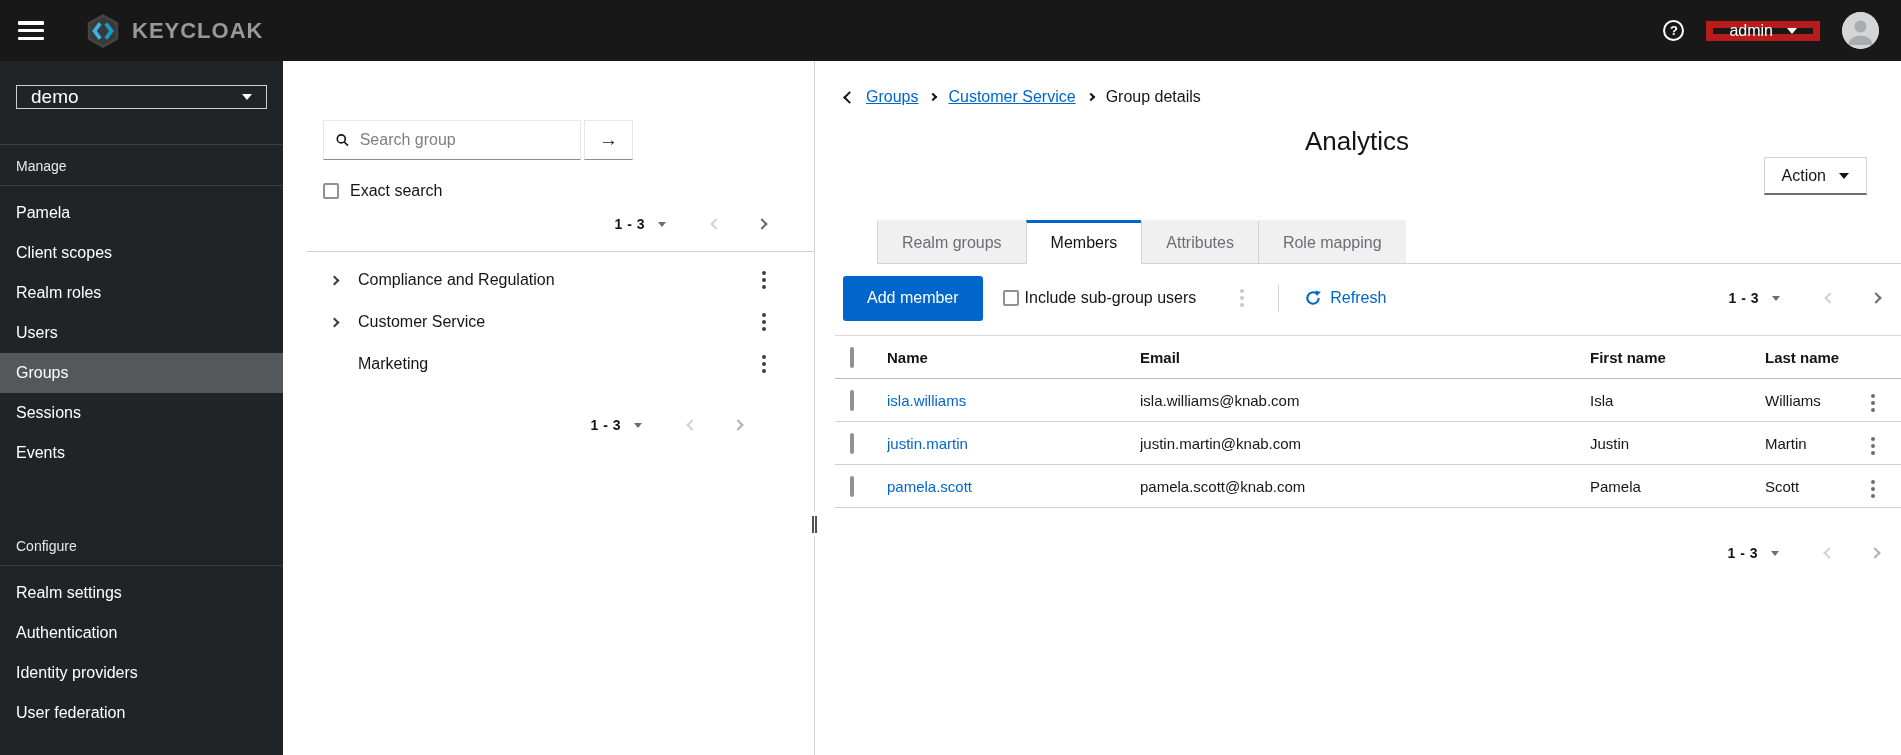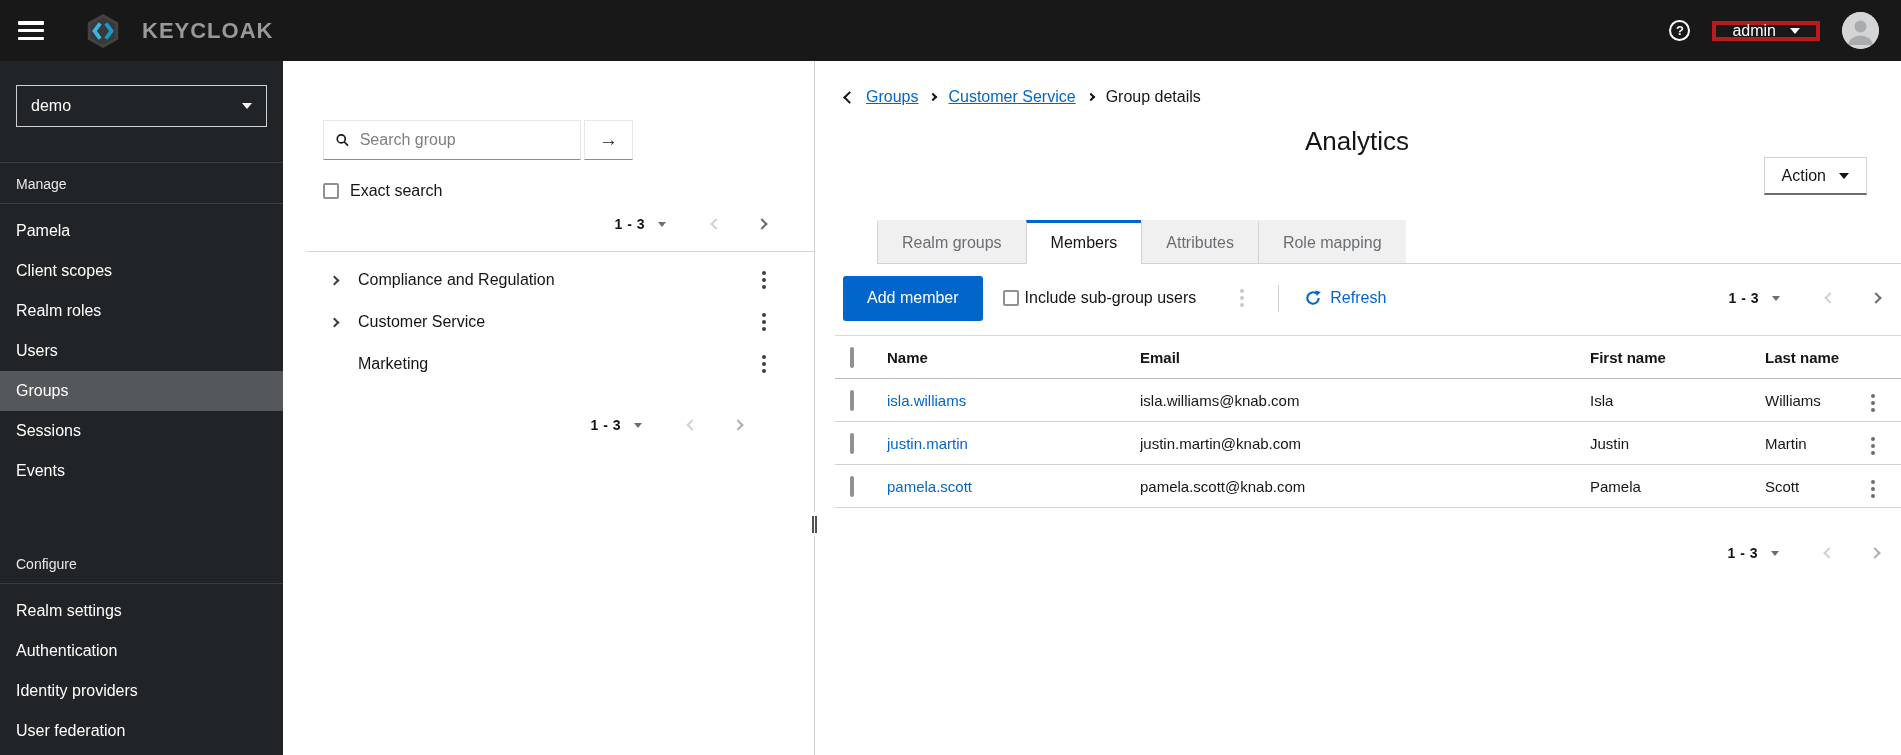--- a/index.html
+++ b/index.html
@@ -7,39 +7,39 @@
   .app {
     width:1901px; height:755px; position:relative; overflow:hidden;
     background:#fff; color:#151515;
     font-family:"Liberation Sans", sans-serif; font-size:16px;
   }
 
   
   .masthead { height:61px; background:#181818; display:flex; align-items:center; padding:0 22px 0 18px; }
   .burger { width:26px; height:19px; display:flex; flex-direction:column; justify-content:space-between; cursor:pointer; }
   .burger i { display:block; height:3.5px; background:#fff; border-radius:1px; }
-  .brand { display:flex; align-items:center; margin-left:38px; gap:18px;justify-content:flex-end; }
+  .brand { display:flex; align-items:center; margin-left:38px; gap:8px;justify-content:flex-end; }
   .brand-text { font-size:22px; font-weight:700; color:#97999c; letter-spacing:1px; }
   .mast-right { margin-left:auto; display:flex; align-items:center; gap:22px; }
   .help-icon { width:21px; height:21px; border:2px solid #fff; border-radius:50%; color:#fff;
     font-size:13px; font-weight:700; display:flex; align-items:center; justify-content:center; cursor:pointer; }
-  .user-menu { border:4px solid #b91c1c; padding:0 16px; height:20px; display:flex; align-items:center; gap:14px;
+  .user-menu { border:7px solid #b91c1c; padding:0 16px; height:20px; display:flex; align-items:center; gap:14px;
     color:#fff; font-size:16px; cursor:pointer; }
   .caret { width:0; height:0; border-left:5px solid transparent; border-right:5px solid transparent; border-top:6px solid #6a6e73; }
   .caret.white { border-top-color:#fff; }
   .caret.dark { border-top-color:#151515; }
   .avatar { width:37px; height:37px; border-radius:50%; background:#d5d5d5; overflow:hidden; cursor:pointer; }
 
   
   .body { display:flex; height:694px; }
 
   
   .sidebar { width:283px; flex-shrink:0; background:#212427; color:#fff; }
-  .realm-select { margin:24px 16px 0; height:42px; border:1px solid #cfd0d1; display:flex; align-items:center;
-    justify-content:space-between; padding:0 14px; font-size:16px; cursor:pointer; }
+  .realm-select { margin:24px 16px 0; height:24px; border:1px solid #cfd0d1; display:flex; align-items:center;
+    justify-content:space-between; padding:0 14px; font-size:19px; cursor:pointer; }
   .nav-section { margin-top:35px; border-top:1px solid #3c3f42; }
   .nav-section.second { margin-top:52px; border-top:none; }
   .nav-label { padding:13px 16px 11px; font-size:14px; color:#e8e8e8; border-bottom:1px solid #3c3f42; }
   .nav-items { padding-top:7px; }
   .nav-item { height:40px; display:flex; align-items:center; padding:0 16px; font-size:16px; cursor:pointer; }
   .nav-item.active { background:#54585a; }
 
   
   .groups-panel { width:532px; flex-shrink:0; border-right:1px solid #d2d2d2; padding-top:59px; position:relative; }
   .search-row { margin-left:40px; display:flex; }

